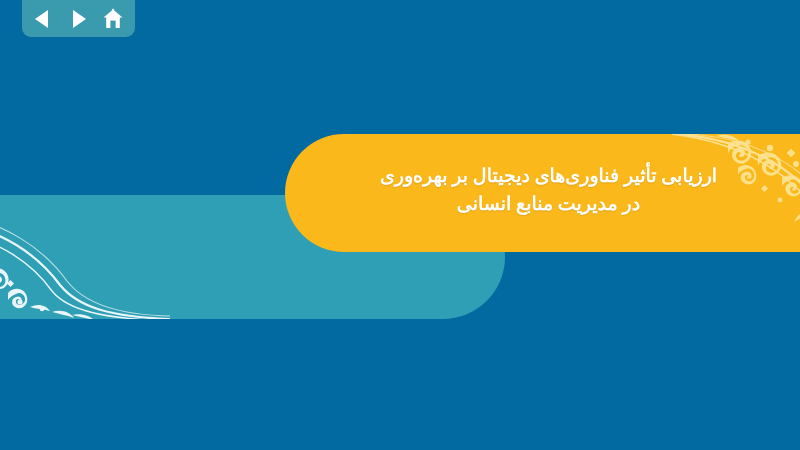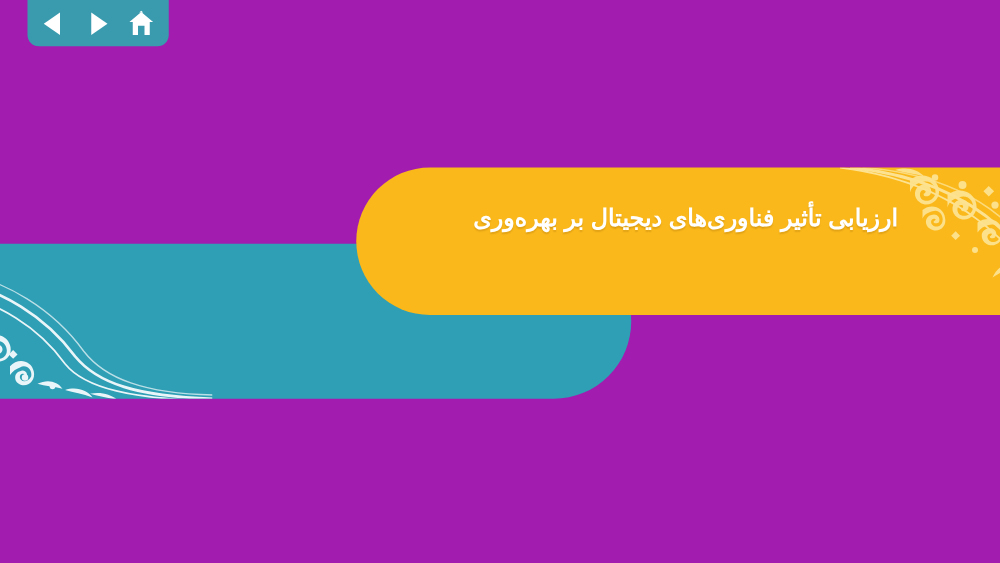--- a/index.html
+++ b/index.html
@@ -5,22 +5,22 @@
   html, body {
     margin: 0;
     padding: 0;
     background: #2b2b2b;
   }
   #slide {
     position: relative;
     width: 800px;
     height: 450px;
     overflow: hidden;
-    background: #a21caf;
-    font-family: Liberation Sans, sans-serif;
+    background: #0369a1;
+    font-family: Liberation Serif, serif;
   }
 
   
   #navbar {
     position: absolute;
     left: 22px;
     top: 0;
     width: 113px;
     height: 37px;
     background: #3a9bae;
@@ -179,16 +179,17 @@
         <rect x="188" y="40" width="5" height="5" transform="rotate(45 190.5 42.5)"></rect>
         <path d="M96 2 c 10 -3 19 0 23 5 c -8 -2 -16 -3 -23 -5 z"></path>
         <path d="M174 88 c 4 -9 12 -13 20 -11 c -7 4 -14 7 -20 11 z"></path>
         <path d="M186 98 c 3 -7 9 -11 14 -10 c -6 3 -11 6 -14 10 z"></path>
         <path d="M192 8 c 4 6 7 13 6 20 c -3 -8 -5 -14 -6 -20 z"></path>
       </g>
     </svg>
 
     <div id="title-block">
       <span class="title-line">ارزیابی تأثیر فناوری‌های دیجیتال بر بهره‌وری</span>
+      <span class="title-line">در مدیریت منابع انسانی</span>
     </div>
   </div>
 
 </div>
 
 </body></html>

